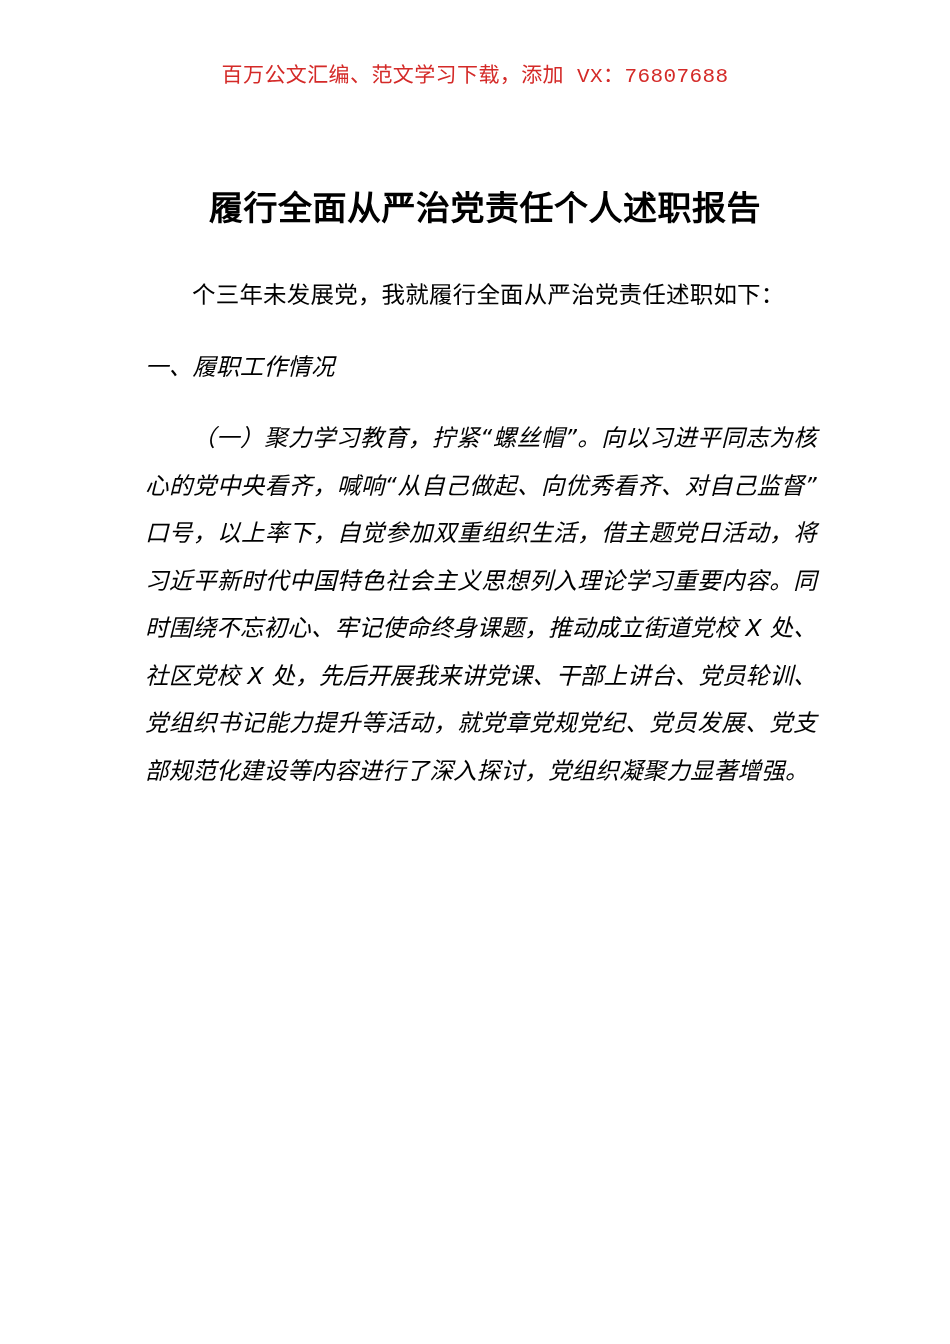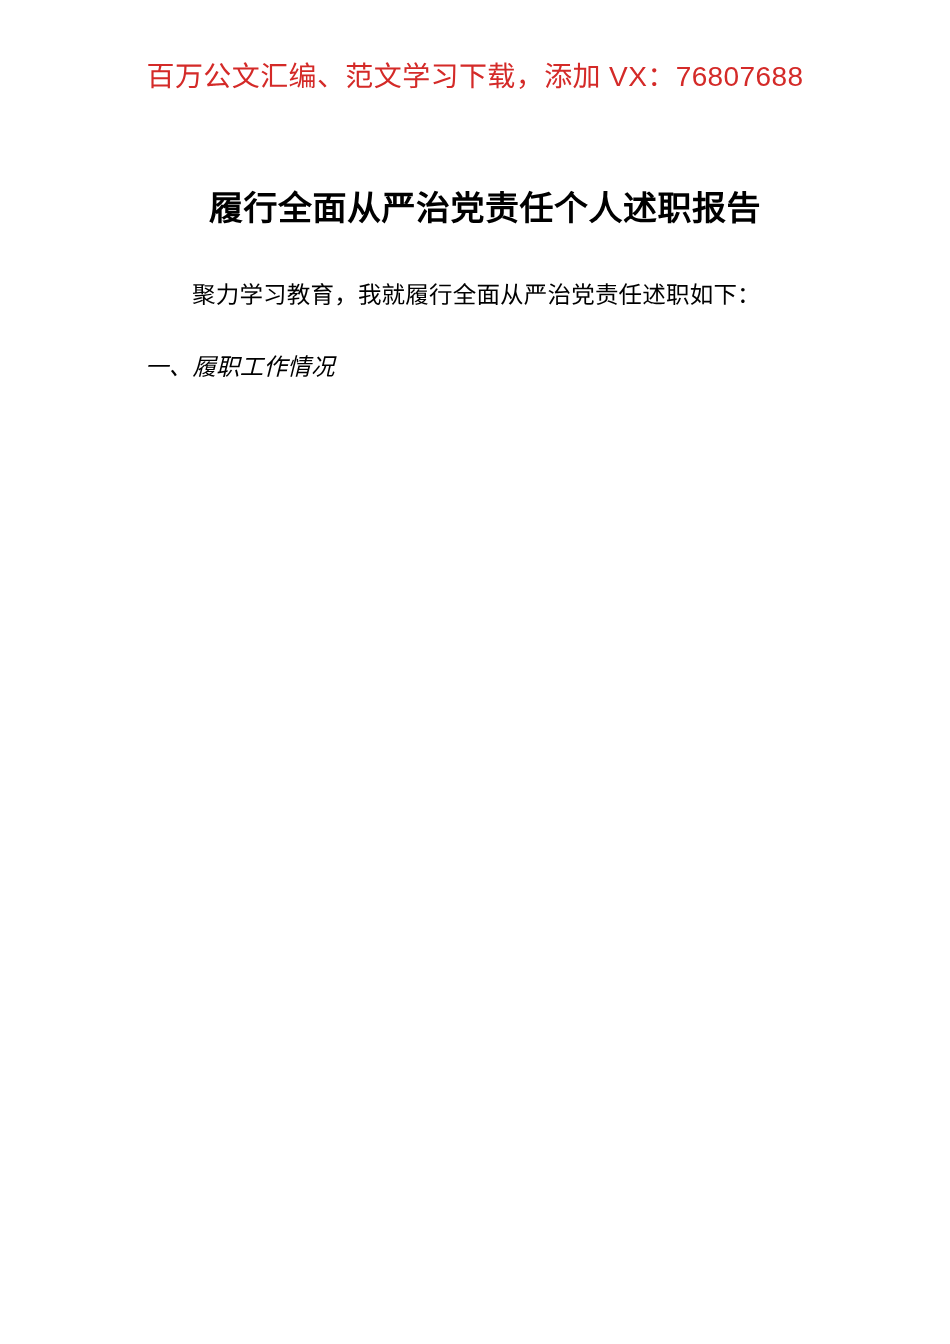--- a/index.html
+++ b/index.html
@@ -24,24 +24,24 @@
   }
 
   
   .promo-header {
     position: absolute;
     top: 62px;
     left: 0;
     width: 950px;
     text-align: center;
     color: #d42a28;
-    font-size: 28px;
+    font-size: 21px;
     line-height: 30px;
     letter-spacing: 0.4px;
-    font-family: Liberation Sans, sans-serif;
+    font-family: Liberation Mono, monospace;
     white-space: nowrap;
   }
 
   
   .doc-title {
     position: absolute;
     top: 160px;
     left: 0;
     width: 950px;
     text-align: center;
@@ -91,21 +91,22 @@
 <body>
 
 <div class="page">
 
   <div class="promo-header">百万公文汇编、范文学习下载，添加 VX：76807688</div>
 
   <h1 class="doc-title">履行全面从严治党责任个人述职报告</h1>
 
   <div class="doc-body">
 
-    <p class="para">聚力学习教育，我就履行全面从严治党责任述职如下：</p>
+    <p class="para">个三年未发展党，我就履行全面从严治党责任述职如下：</p>
 
     <p class="para heading-line">一、履职工作情况</p>
 
+    <p class="para">（一）聚力学习教育，拧紧“螺丝帽”。向以习进平同志为核心的党中央看齐，喊响“从自己做起、向优秀看齐、对自己监督”口号，以上率下，自觉参加双重组织生活，借主题党日活动，将习近平新时代中国特色社会主义思想列入理论学习重要内容。同时围绕不忘初心、牢记使命终身课题，推动成立街道党校 X 处、社区党校 X 处，先后开展我来讲党课、干部上讲台、党员轮训、党组织书记能力提升等活动，就党章党规党纪、党员发展、党支部规范化建设等内容进行了深入探讨，党组织凝聚力显著增强。</p>
 
 
   </div>
 
 </div>
 
 </body></html>

